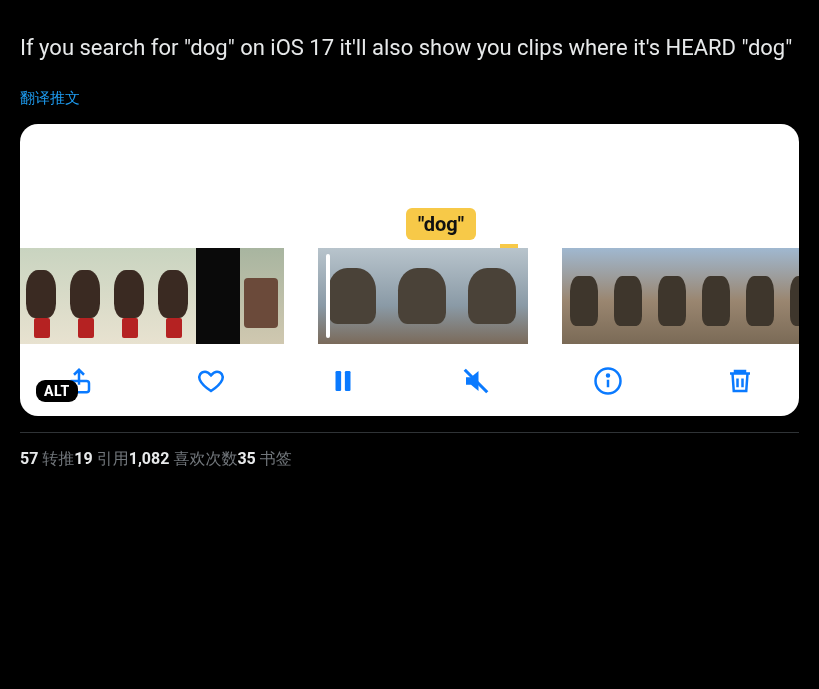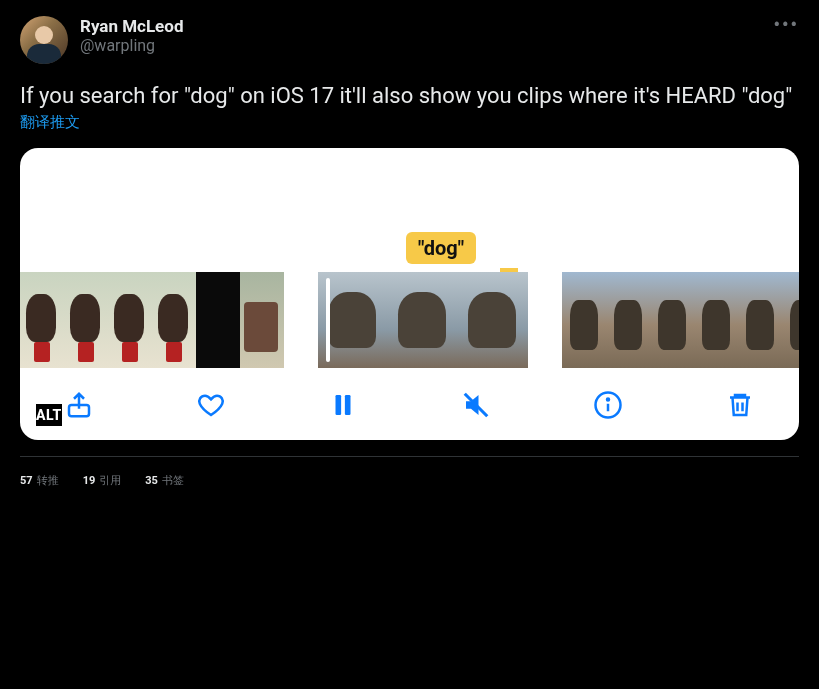--- a/index.html
+++ b/index.html
@@ -72,21 +72,21 @@
     font-weight: 700;
   }
   .body-text {
     margin-top: 18px;
     font-size: 22px;
     line-height: 1.3;
     color: #e7e9ea;
   }
   .translate-link {
     display: inline-block;
-    margin-top: 2px;
+    margin-top: 26px;
     color: #1d9bf0;
     font-size: 15px;
     cursor: pointer;
   }
   .media-card {
     margin-top: 16px;
     background: #fff;
     border-radius: 18px;
     overflow: hidden;
     position: relative;
@@ -207,57 +207,48 @@
   .tb-btn.info svg circle { stroke: #0a7aff; }
 
   .alt-badge {
     position: absolute;
     left: 16px;
     bottom: 14px;
     background: #000;
     color: #fff;
     font-size: 14px;
     font-weight: 800;
-    padding: 3px 0;
-    border-radius: 0;
+    padding: 3px 8px;
+    border-radius: 9px;
     letter-spacing: 0.5px;
   }
 
   .meta-row {
     margin-top: 18px;
     font-size: 16px;
     color: #71767b;
   }
   .meta-row .views-num { color: #e7e9ea; font-weight: 700; }
   .divider {
     border-top: 1px solid #2f3336;
     margin-top: 16px;
   }
   .stats {
     display: flex;
-    gap: 24px;
     padding-top: 16px;
-    font-size: 11px;
+    font-size: 16px;
     color: #71767b;
   }
   .stats .num { color: #e7e9ea; font-weight: 700; margin-right: 4px; }
 </style>
 </head>
 <body>
 
 <div class="tweet">
 
-  <div class="header">
-    <div class="avatar"></div>
-    <div class="name-block">
-      <span class="display-name">Ryan McLeod</span>
-      <span class="handle">@warpling</span>
-    </div>
-    <div class="more-btn">•••</div>
-  </div>
 
   <div class="body-text">If you search for "dog" on iOS 17 it'll also show you clips where it's HEARD "dog"</div>
 
   <span class="translate-link">翻译推文</span>
 
   <div class="media-card">
     <div class="tag-area">
       <div class="dog-tag">"dog"</div>
       <div class="yellow-tick"></div>
     </div>
@@ -326,16 +317,17 @@
 
     <div class="alt-badge">ALT</div>
   </div>
 
 
   <div class="divider"></div>
 
   <div class="stats">
     <div><span class="num">57</span><span>转推</span></div>
     <div><span class="num">19</span><span>引用</span></div>
+    <div><span class="num">1,082</span><span>喜欢次数</span></div>
     <div><span class="num">35</span><span>书签</span></div>
   </div>
 
 </div>
 
 </body></html>

